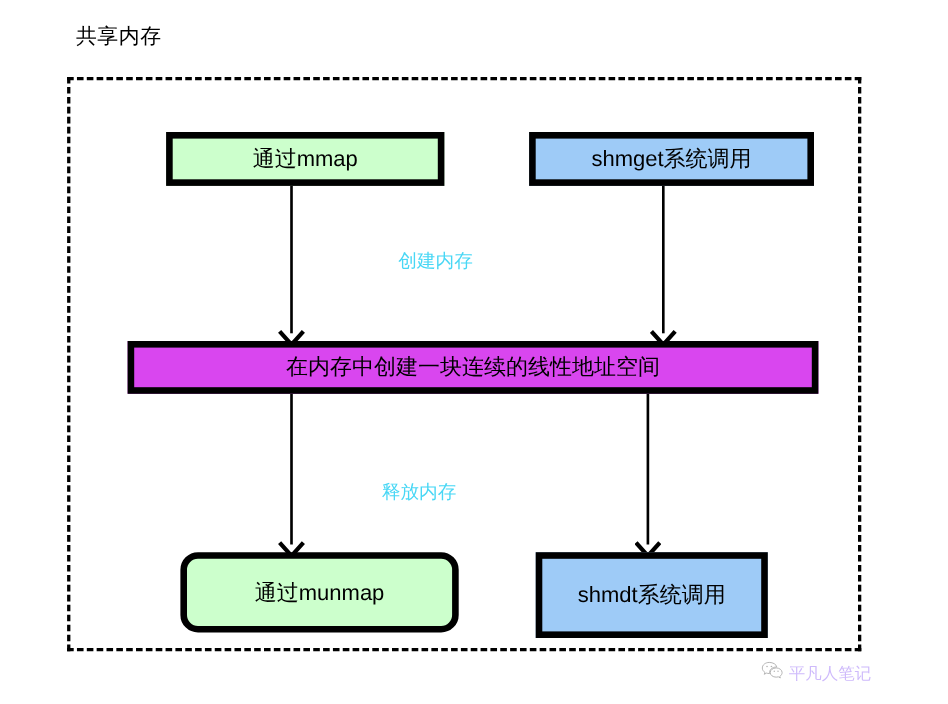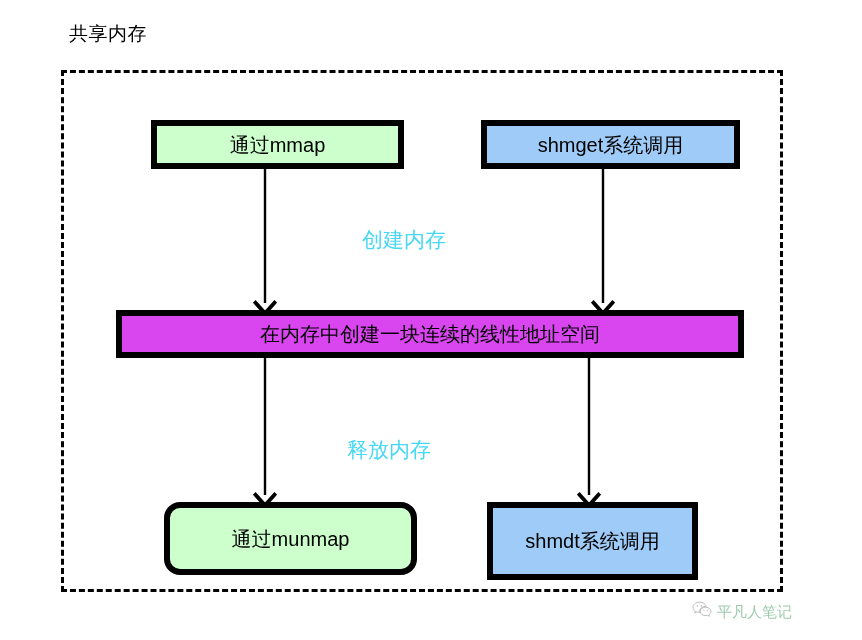--- a/index.html
+++ b/index.html
@@ -67,21 +67,21 @@
 
   #node-mmap    { left: 151px; top: 120px; width: 253px; height: 49px; }
   #node-shmget  { left: 481px; top: 120px; width: 259px; height: 49px; }
   #node-region  { left: 116px; top: 310px; width: 628px; height: 48px; }
   #node-munmap  { left: 164px; top: 502px; width: 253px; height: 73px; border-radius: 16px; }
   #node-shmdt   { left: 487px; top: 502px; width: 211px; height: 78px; }
 
   
   .edge-label {
     position: absolute;
-    font-size: 21px;
+    font-size: 17px;
     line-height: 1;
     color: #48d7f5;
     white-space: nowrap;
   }
   #label-create  { left: 362px; top: 229px; }
   #label-release { left: 347px; top: 439px; }
 
   
   .watermark {
     position: absolute;
@@ -91,21 +91,21 @@
     align-items: center;
     gap: 5px;
     opacity: 0.42;
     color: #555555;
   }
   .watermark .wm-icon { display: block; }
   .watermark .wm-text {
     font-size: 15px;
     line-height: 1;
     white-space: nowrap;
-    color: #15803d;
+    color: #8b5cf6;
   }
 </style>
 </head>
 <body>
 
 <svg id="canvas" viewBox="0 0 862 640" xmlns="http://www.w3.org/2000/svg">
   <defs>
     <marker id="arrowhead" markerWidth="10" markerHeight="10" refX="1.2" refY="5" orient="auto" markerUnits="strokeWidth">
       <path d="M 0.5 0.5 L 5.5 5 L 0.5 9.5" fill="none" stroke="#000000" stroke-width="1.6"></path>
     </marker>

